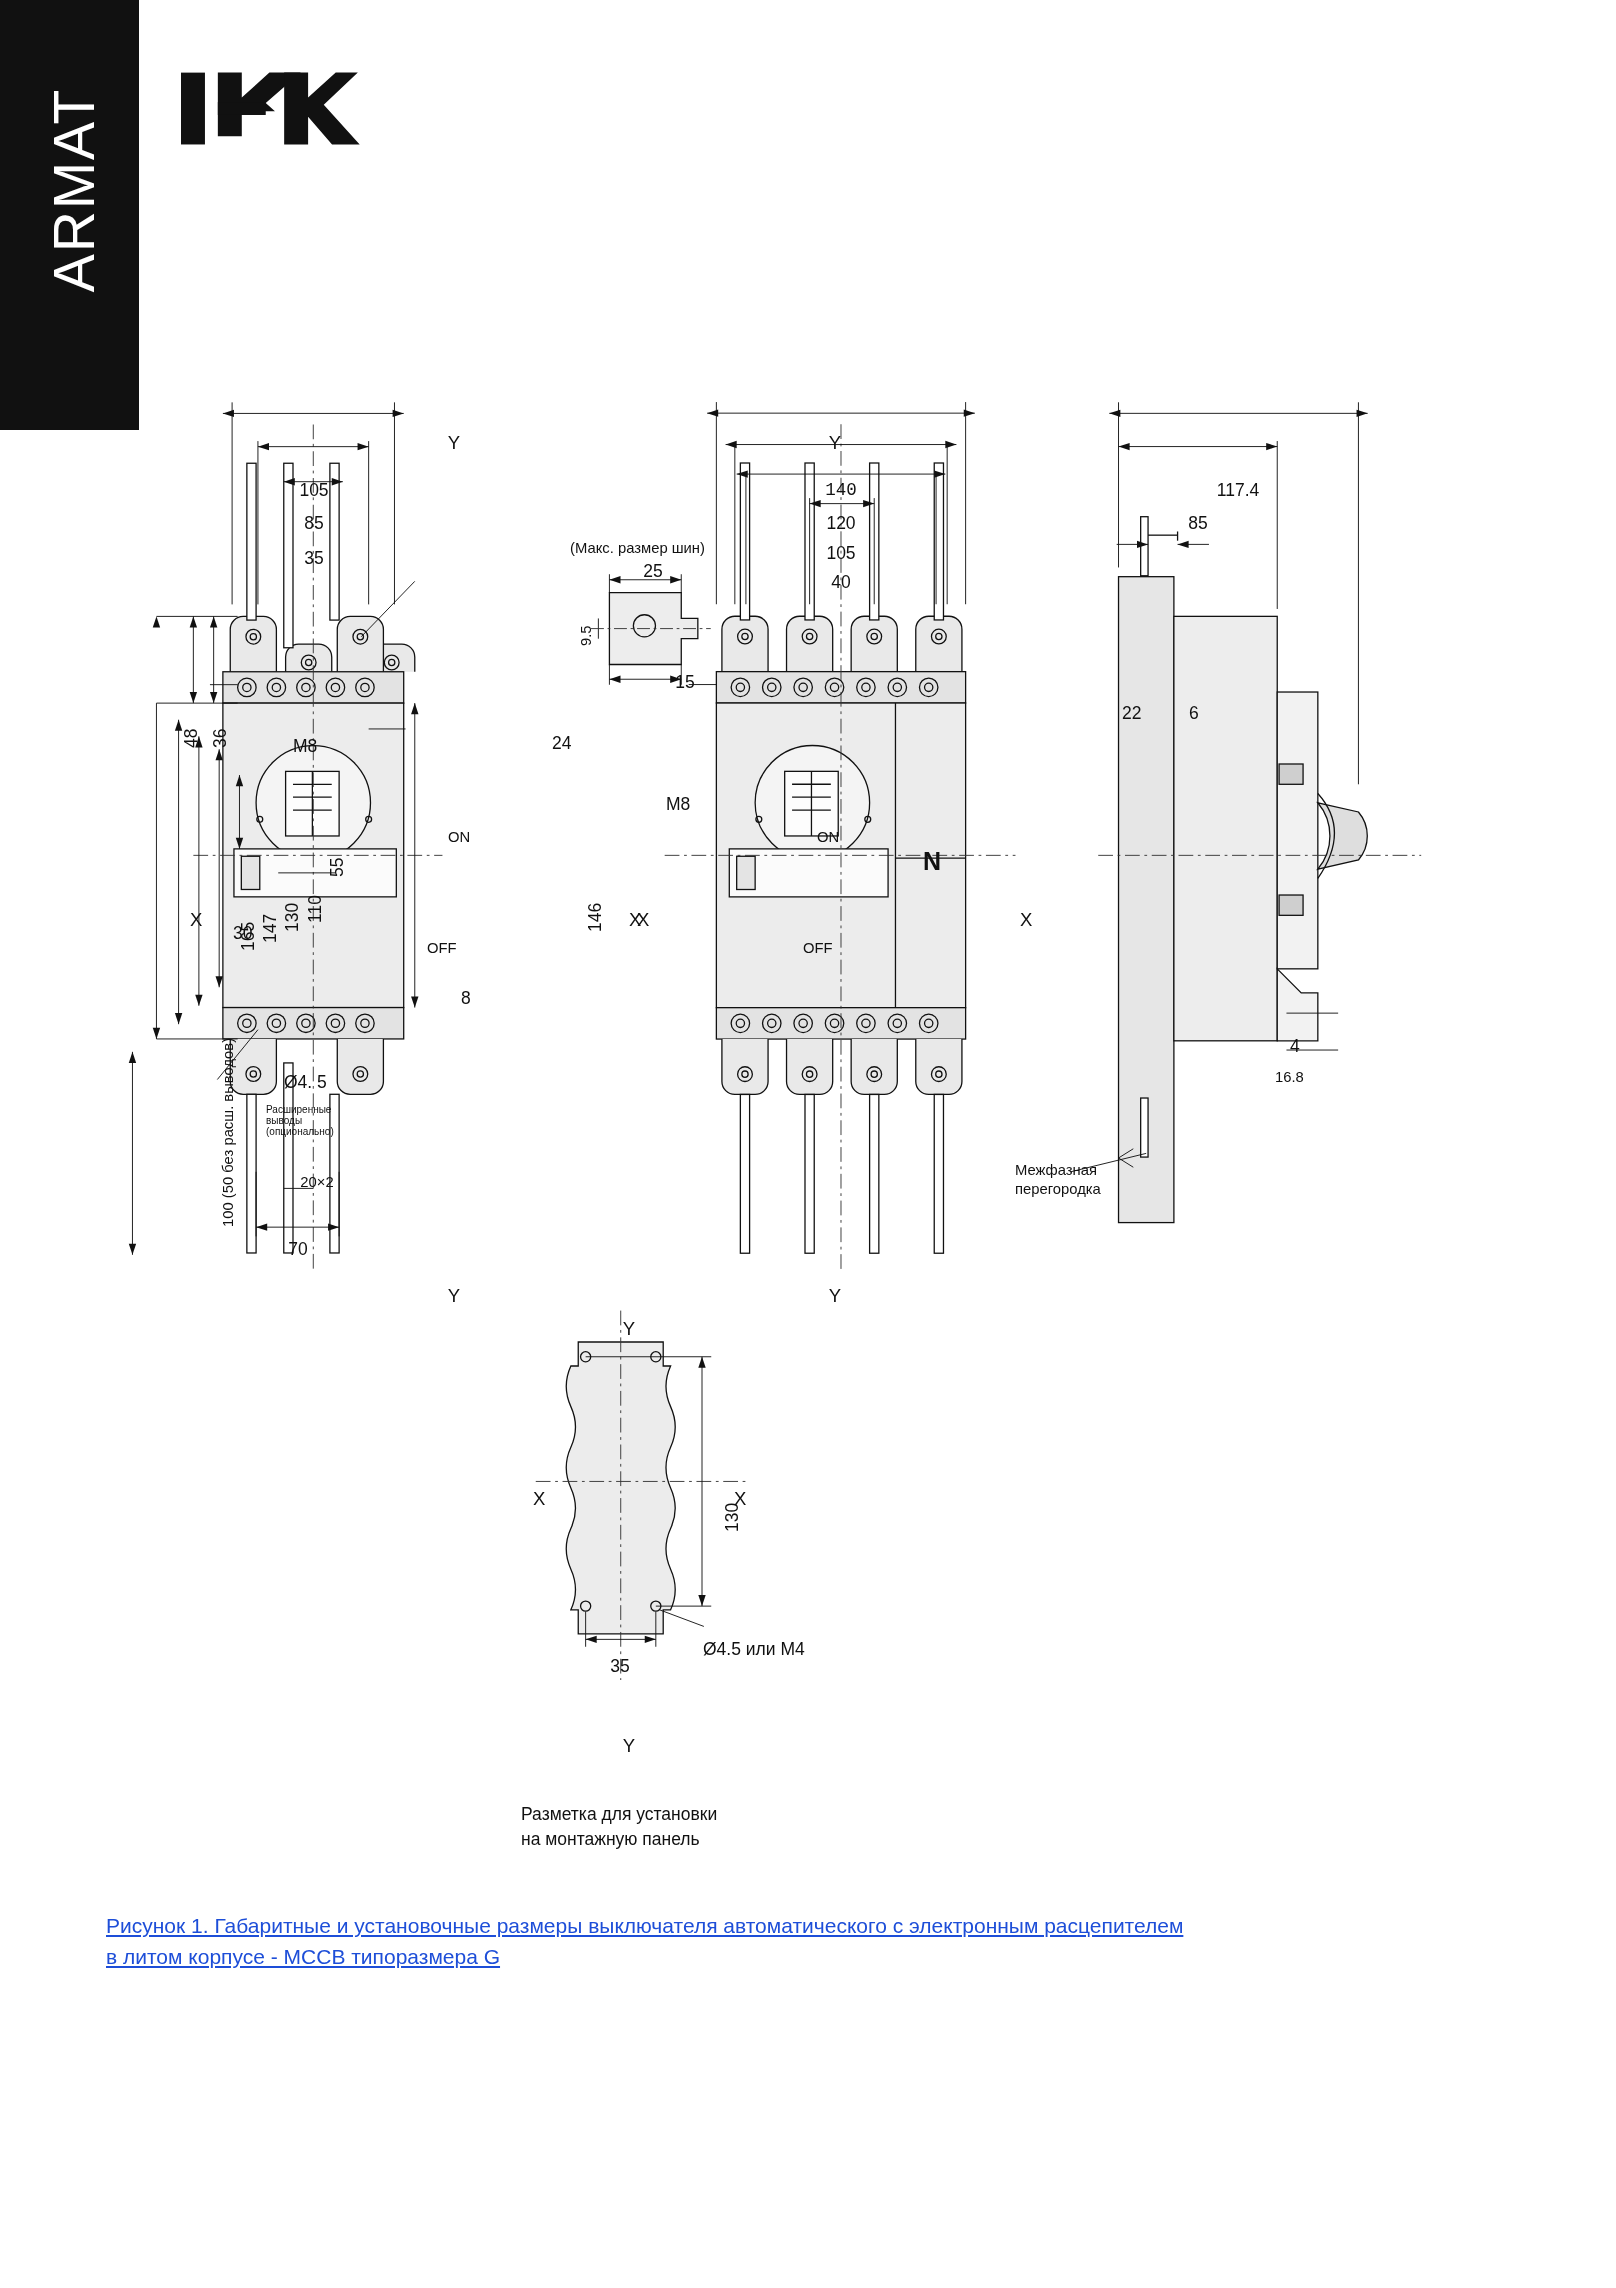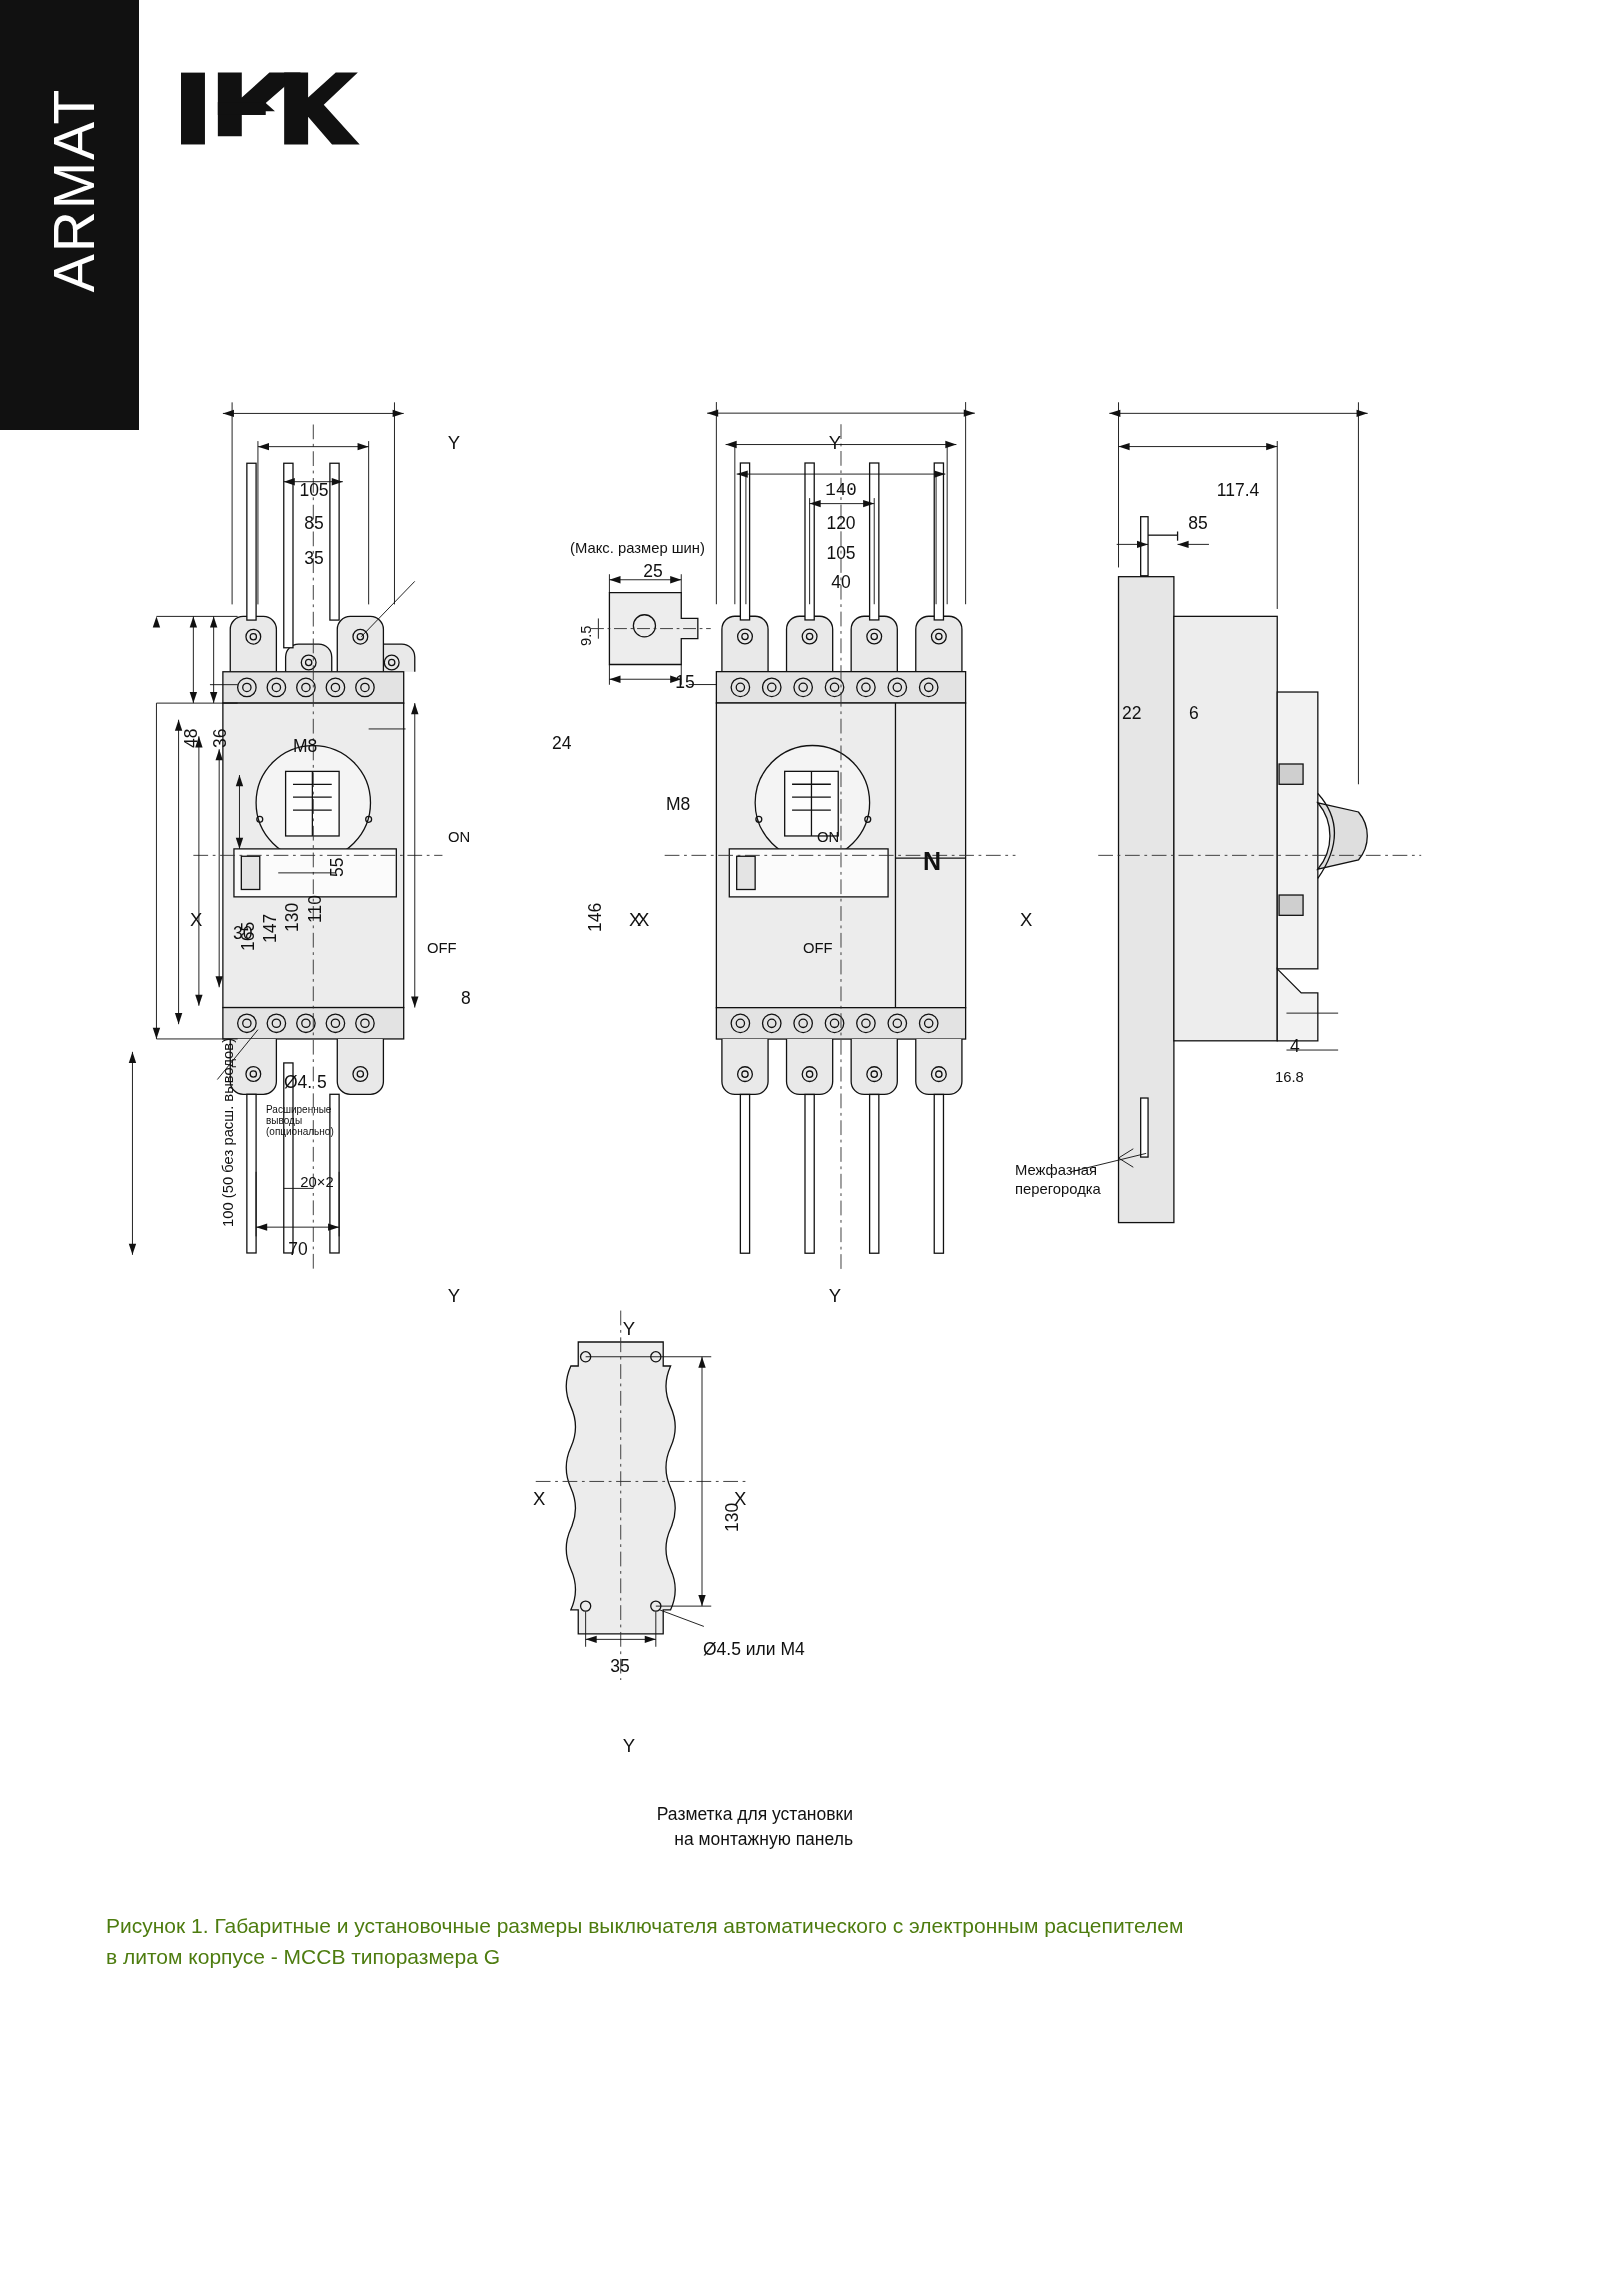--- a/index.html
+++ b/index.html
@@ -19,21 +19,21 @@
 
   
   .t{position:absolute;font-family:"Liberation Sans",sans-serif;color:#111;white-space:nowrap;}
   .t.c{transform:translateX(-50%);}
   .dim{font-size:17.5px;}
   .dim-s{font-size:14.8px;}
   .tiny{font-size:10px;line-height:11px;}
   .axis{font-size:18.5px;}
   .vert{transform:rotate(-90deg);transform-origin:left top;}
 
-  .caption{position:absolute;font-size:21px;line-height:31px;color:#4d7c0f;}
+  .caption{position:absolute;font-size:21px;line-height:31px;color:#1d4ed8;text-decoration:underline;}
   .note{position:absolute;font-size:17.5px;line-height:25px;color:#111;text-align:center;}
 
   svg{overflow:visible;}
 </style>
 </head>
 <body>
 
 <div class="sheet">
 
   <div class="brandbar">
@@ -511,21 +511,21 @@
           <polygon points="170,300 166,288 174,288"></polygon>
         <polygon points="44,336 56,332 56,340"></polygon>
           <polygon points="120,336 108,332 108,340"></polygon>
       </g>
     </svg>
 
     <div class="t dim vert" style="left:722px;top:1532px;">130</div>
     <div class="t dim c" style="left:620px;top:1656px;">35</div>
     <div class="t dim" style="left:703px;top:1639px;">Ø4.5 или M4</div>
 
-    <div class="note" style="left:521px;top:1802px;width:332px;text-align:right;">
+    <div class="note" style="left:521px;top:1802px;width:332px;text-align:left;">
       <span>Разметка для установки</span><br>
       <span>на монтажную панель</span>
     </div>
   </div>
 
   <div class="caption" style="left:106px;top:1910px;width:1403px;">
     <span>Рисунок 1. Габаритные и установочные размеры выключателя автоматического с электронным расцепителем</span><br>
     <span>в литом корпусе - MCCB типоразмера G</span>
   </div>
 

